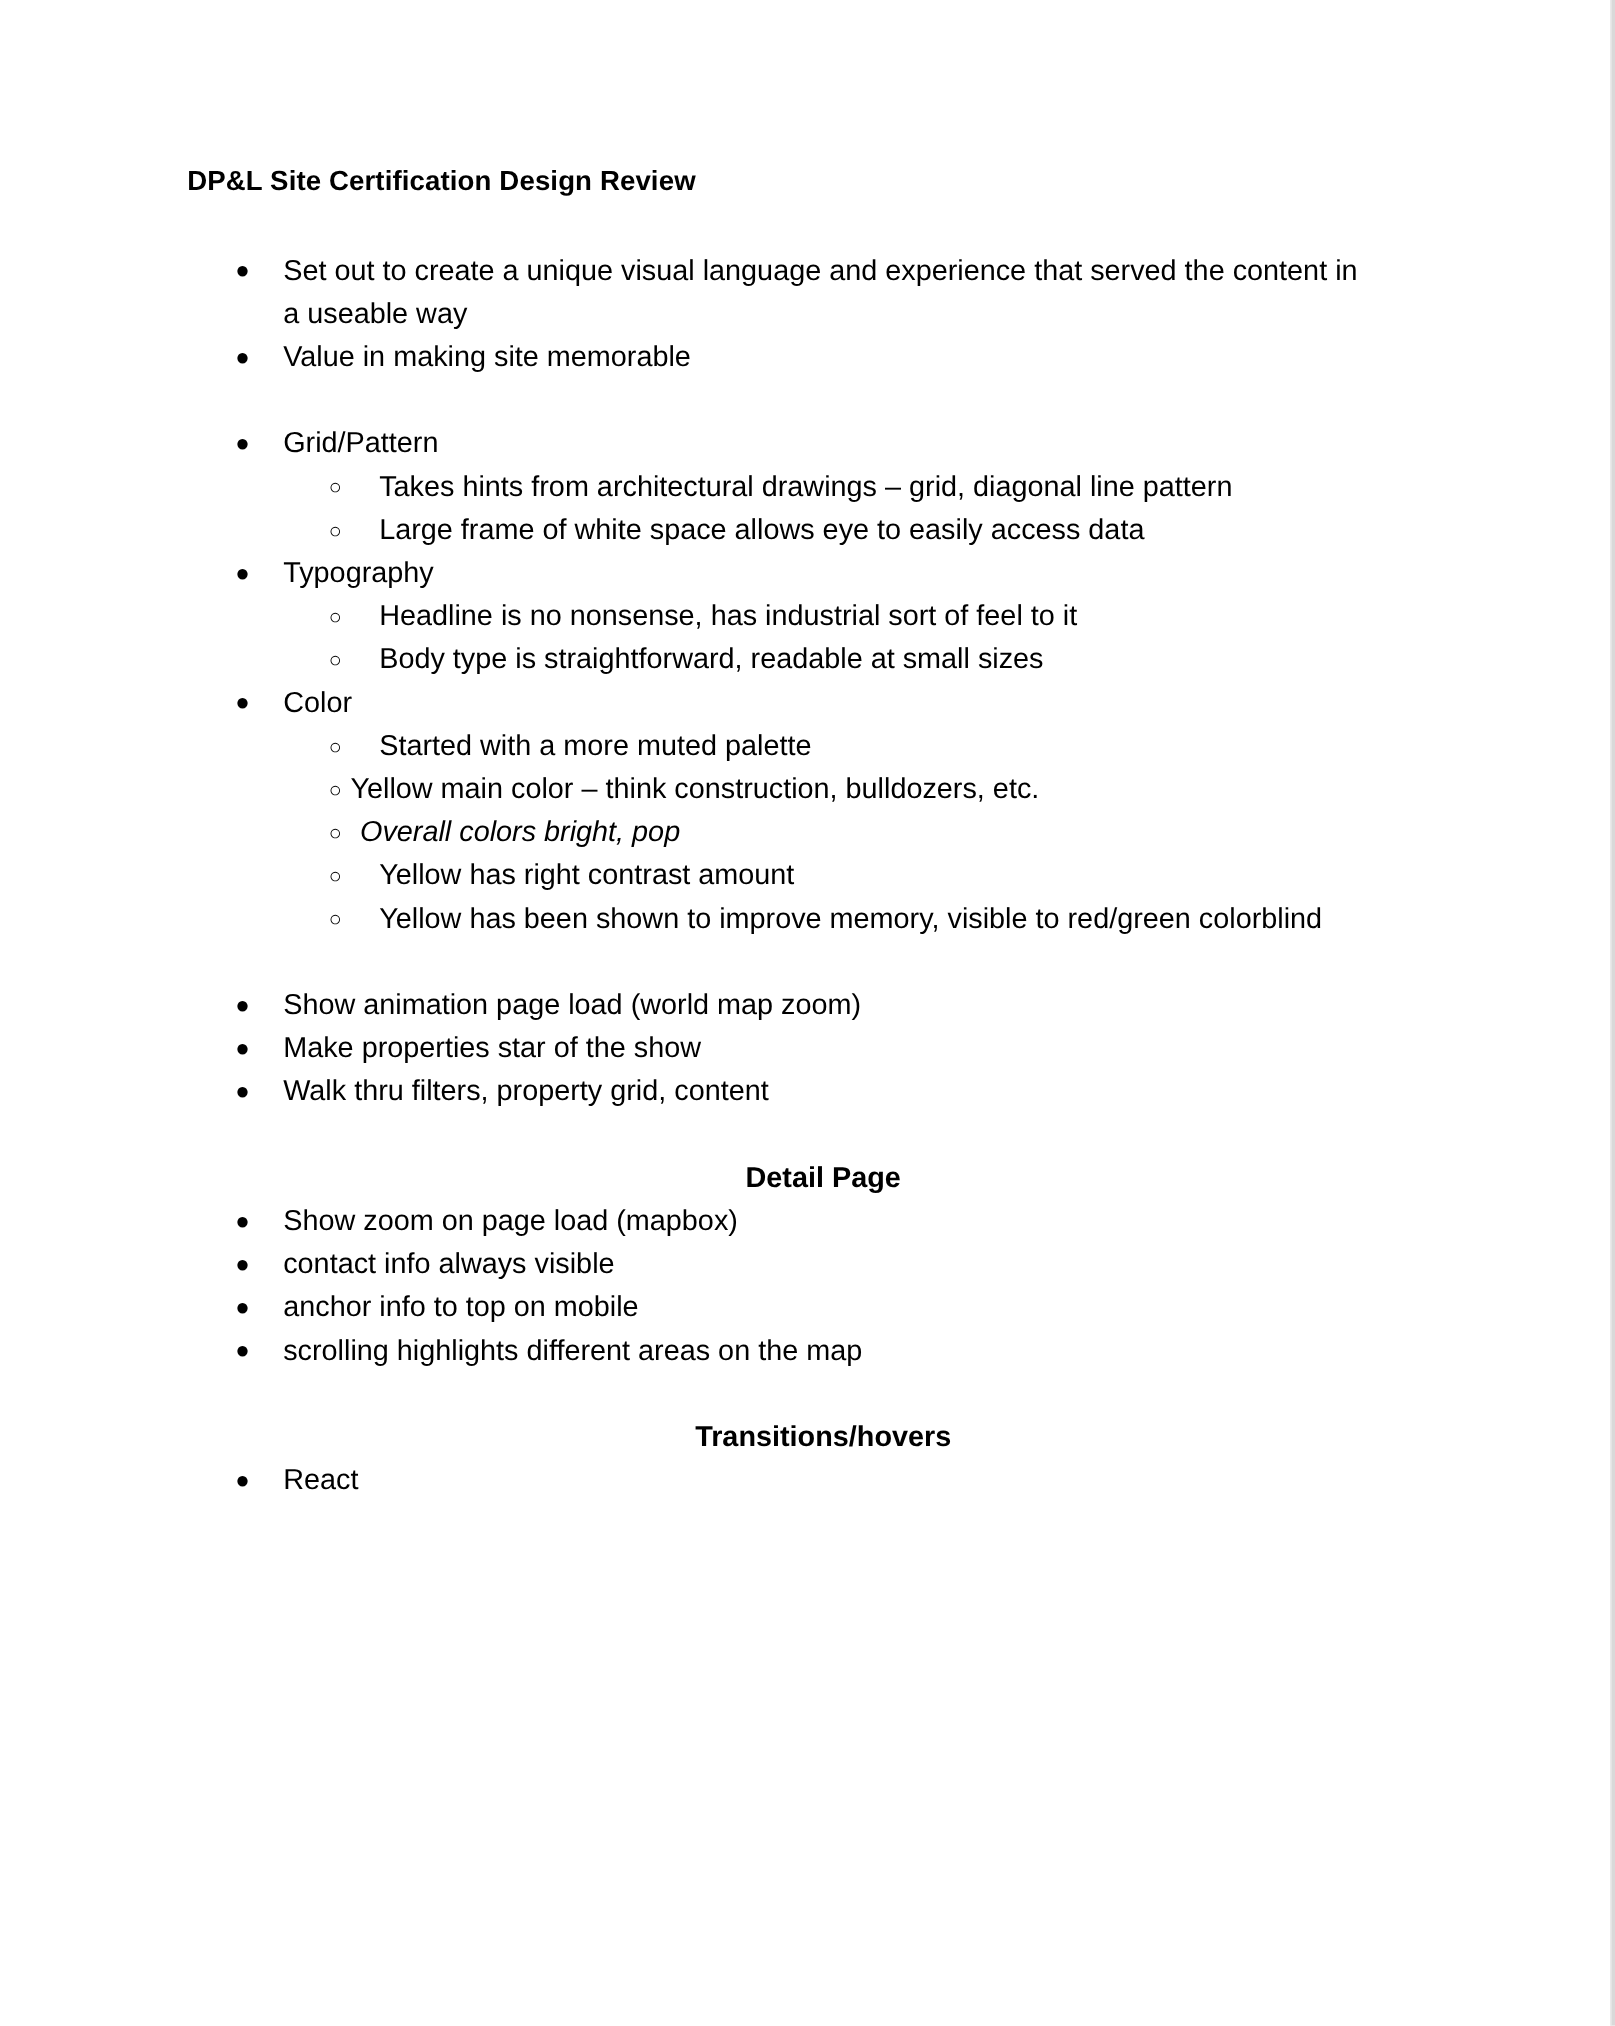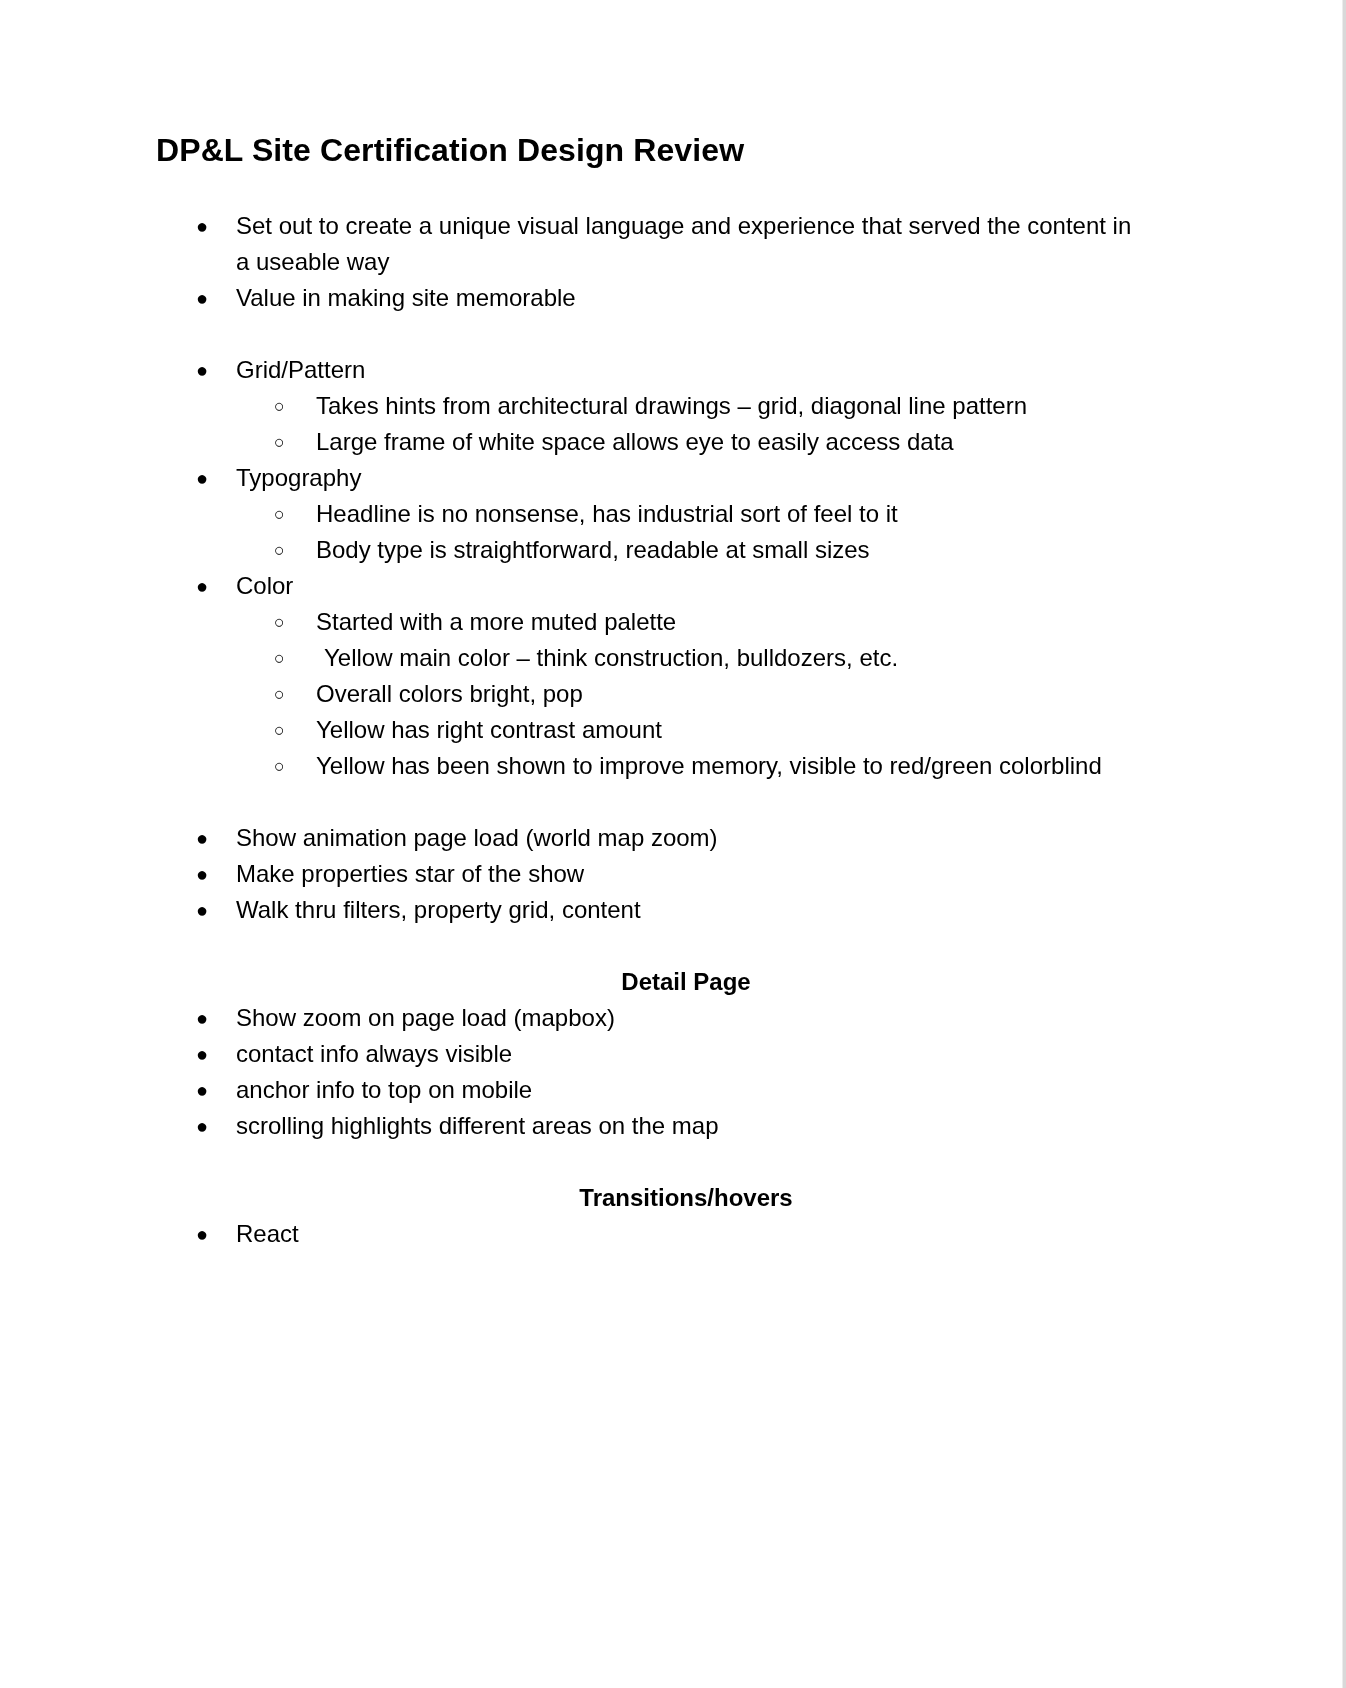--- a/index.html
+++ b/index.html
@@ -24,21 +24,21 @@
       background: #d9d9d9;
       border-left: 1px solid #ececec;
     }
     .doc {
       position: absolute;
       left: 156px;
       top: 130px;
       width: 1060px;
     }
     .doc-title {
-      font-size: 32px;
+      font-size: 23px;
       font-weight: bold;
       margin: 0;
       line-height: 40px;
       letter-spacing: 0.1px;
     }
     .section-heading {
       font-size: 24px;
       font-weight: bold;
       margin: 0;
       line-height: 36px;
@@ -142,25 +142,25 @@
       <span>Color</span>
     </li>
     <li style="padding-left:0;">
       <ul class="l2">
         <li>
           <span class="bullet" style="left:118px;">○</span>
           <span style="margin-left:80px;">Started with a more muted palette</span>
         </li>
         <li>
           <span class="bullet" style="left:118px;">○</span>
-          <span style="margin-left:88px;">Yellow main color – think construction, bulldozers, etc.</span>
-        </li>
-        <li>
-          <span class="bullet" style="left:118px;">○</span>
-          <span style="margin-left:80px;">Overall colors bright, pop</span>
+          <span style="margin-left:56px;">Yellow main color – think construction, bulldozers, etc.</span>
+        </li>
+        <li>
+          <span class="bullet" style="left:118px;">○</span>
+          <span style="margin-left:64px;font-style:italic;">Overall colors bright, pop</span>
         </li>
         <li>
           <span class="bullet" style="left:118px;">○</span>
           <span style="margin-left:80px;">Yellow has right contrast amount</span>
         </li>
         <li>
           <span class="bullet" style="left:118px;">○</span>
           <span style="margin-left:80px; white-space:nowrap;">Yellow has been shown to improve memory, visible to red/green colorblind</span>
         </li>
       </ul>

